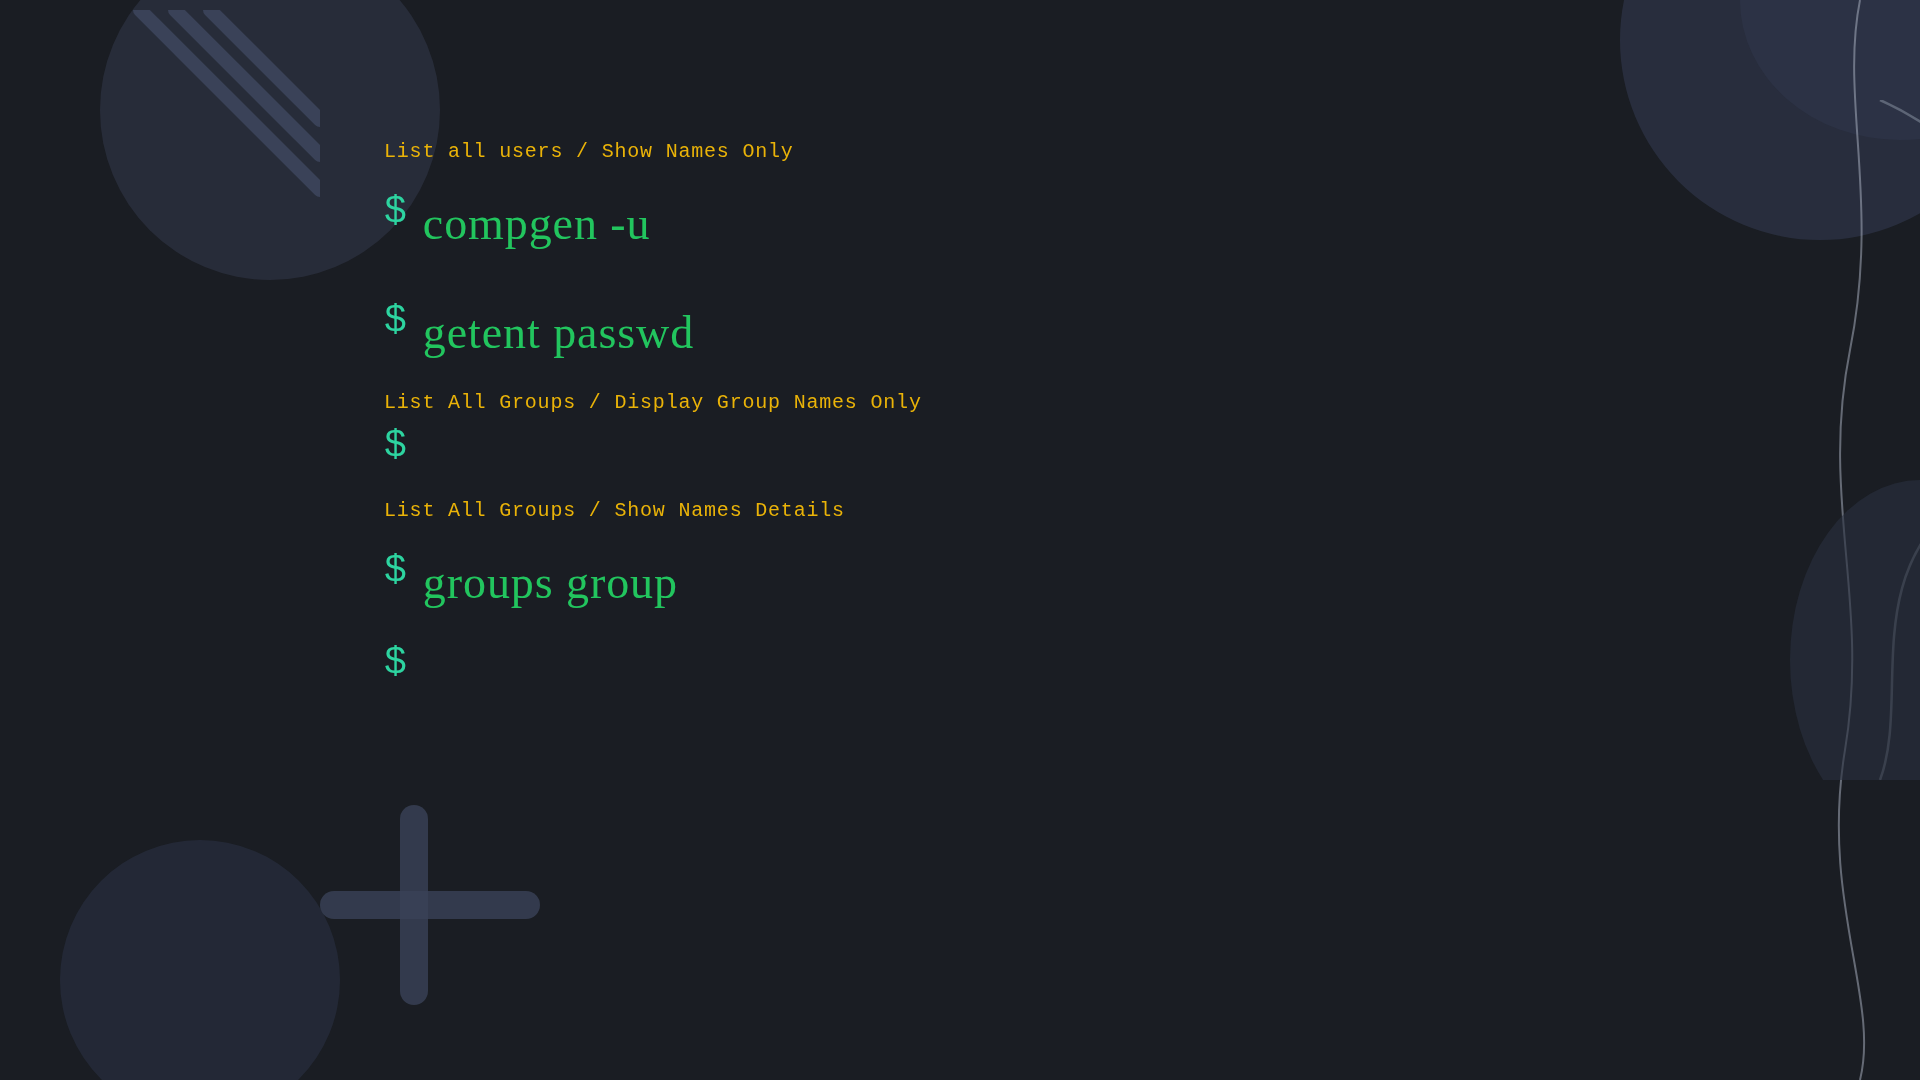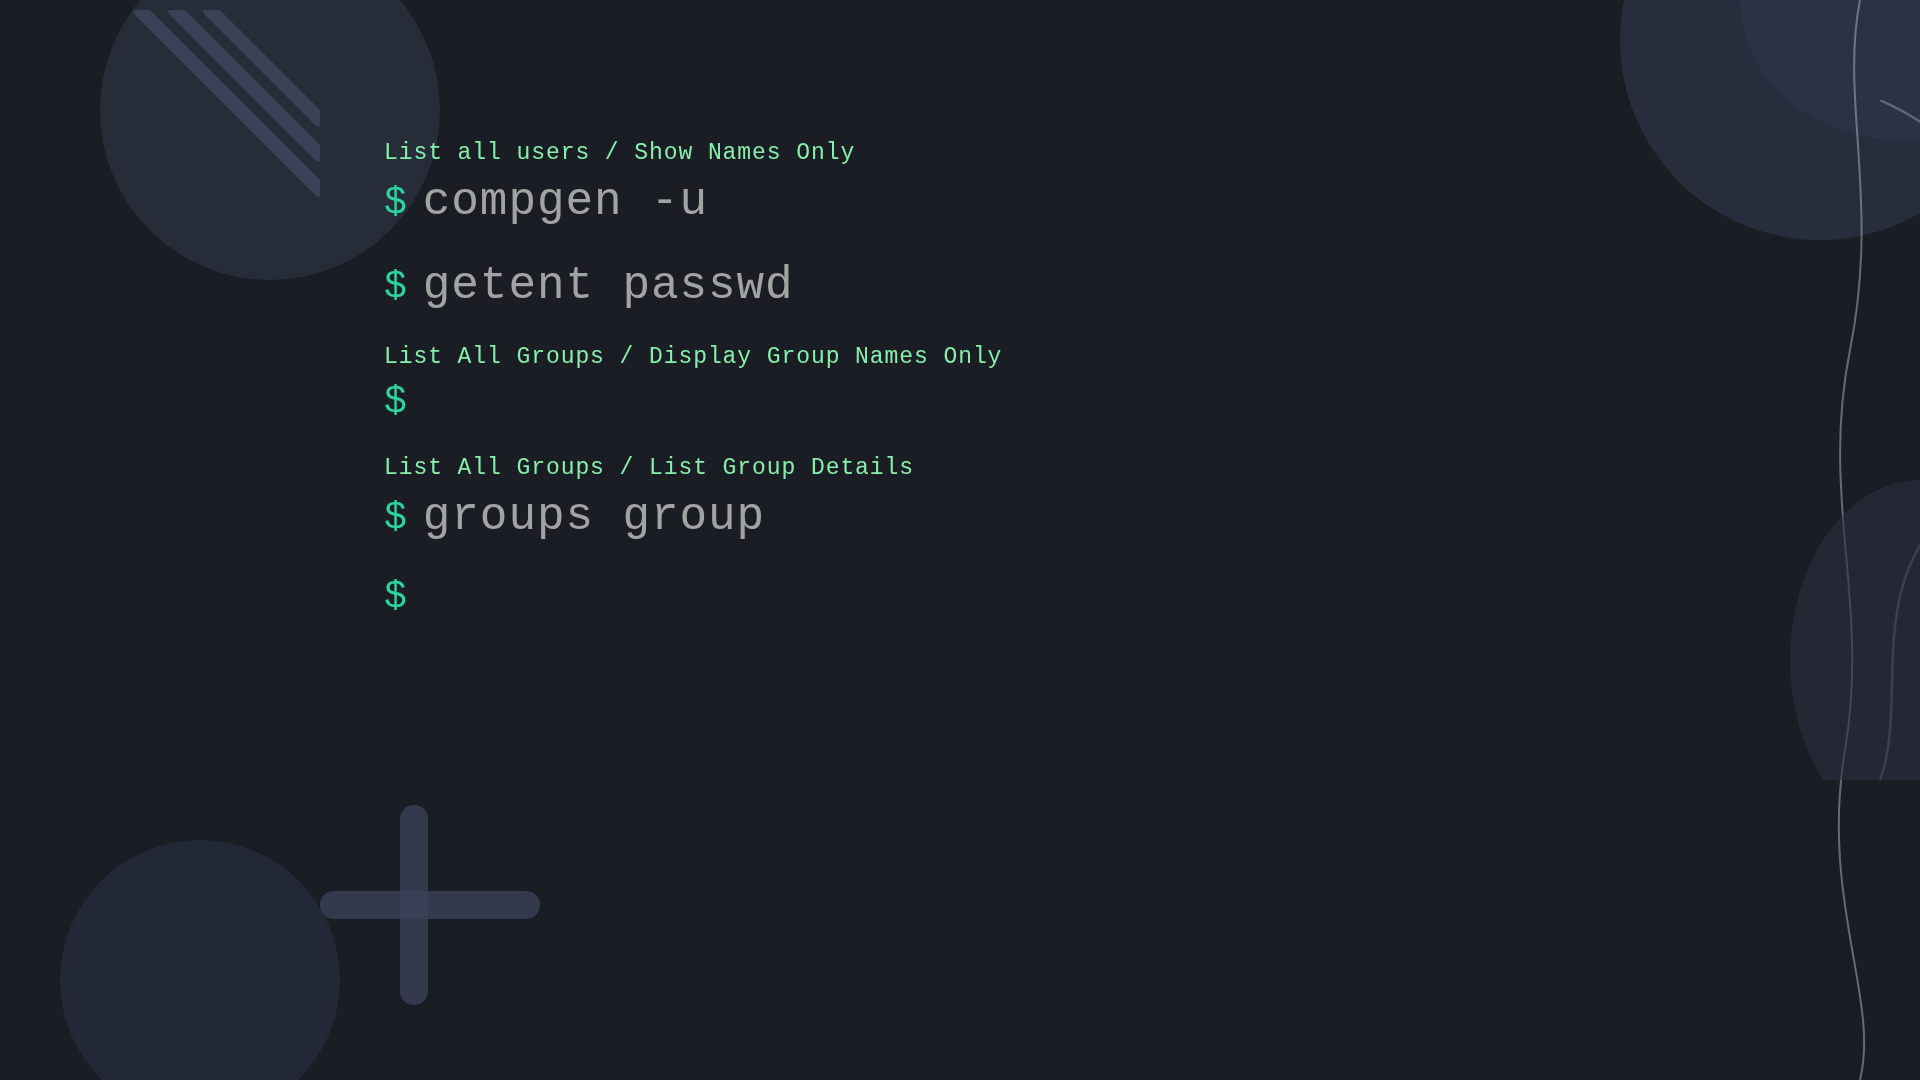--- a/index.html
+++ b/index.html
@@ -96,46 +96,47 @@
       display: flex;
       flex-direction: column;
       gap: 0;
     }
 
     .command-block {
       margin-bottom: 32px;
     }
 
     .command-label {
-      font-size: 23px;
-      color: #86efac;
+      font-size: 20px;
+      color: #eab308;
       letter-spacing: 0.04em;
       margin-bottom: 10px;
       font-family: 'Courier New', Courier, monospace;
     }
 
     .command-line {
       display: flex;
       align-items: center;
       gap: 16px;
     }
 
     .prompt {
       font-size: 38px;
       color: #2dd4a0;
       font-weight: 400;
       font-family: 'Courier New', Courier, monospace;
     }
 
     .command-text {
       font-size: 46px;
-      color: #a3a3a3;
-      font-family: Liberation Mono, monospace;
+      color: #22c55e;
+      font-family: Liberation Serif, serif;
       font-weight: 500;
       letter-spacing: 0.02em;
+      margin-top: 24px;
     }
   </style>
 </head>
 <body>
 
 <div class="bg-container">
 
   <div class="shape-top-left-circle"></div>
 
   <div class="shape-top-left-lines">
@@ -195,21 +196,21 @@
   </div>
 
   <div class="command-block">
     <div class="command-label">List All Groups / Display Group Names Only</div>
     <div class="command-line">
       <span class="prompt">$</span>
     </div>
   </div>
 
   <div class="command-block">
-    <div class="command-label">List All Groups / List Group Details</div>
+    <div class="command-label">List All Groups / Show Names Details</div>
     <div class="command-line">
       <span class="prompt">$</span>
       <span class="command-text">groups group</span>
     </div>
   </div>
 
   <div class="command-block">
     <div class="command-line">
       <span class="prompt">$</span>
     </div>

